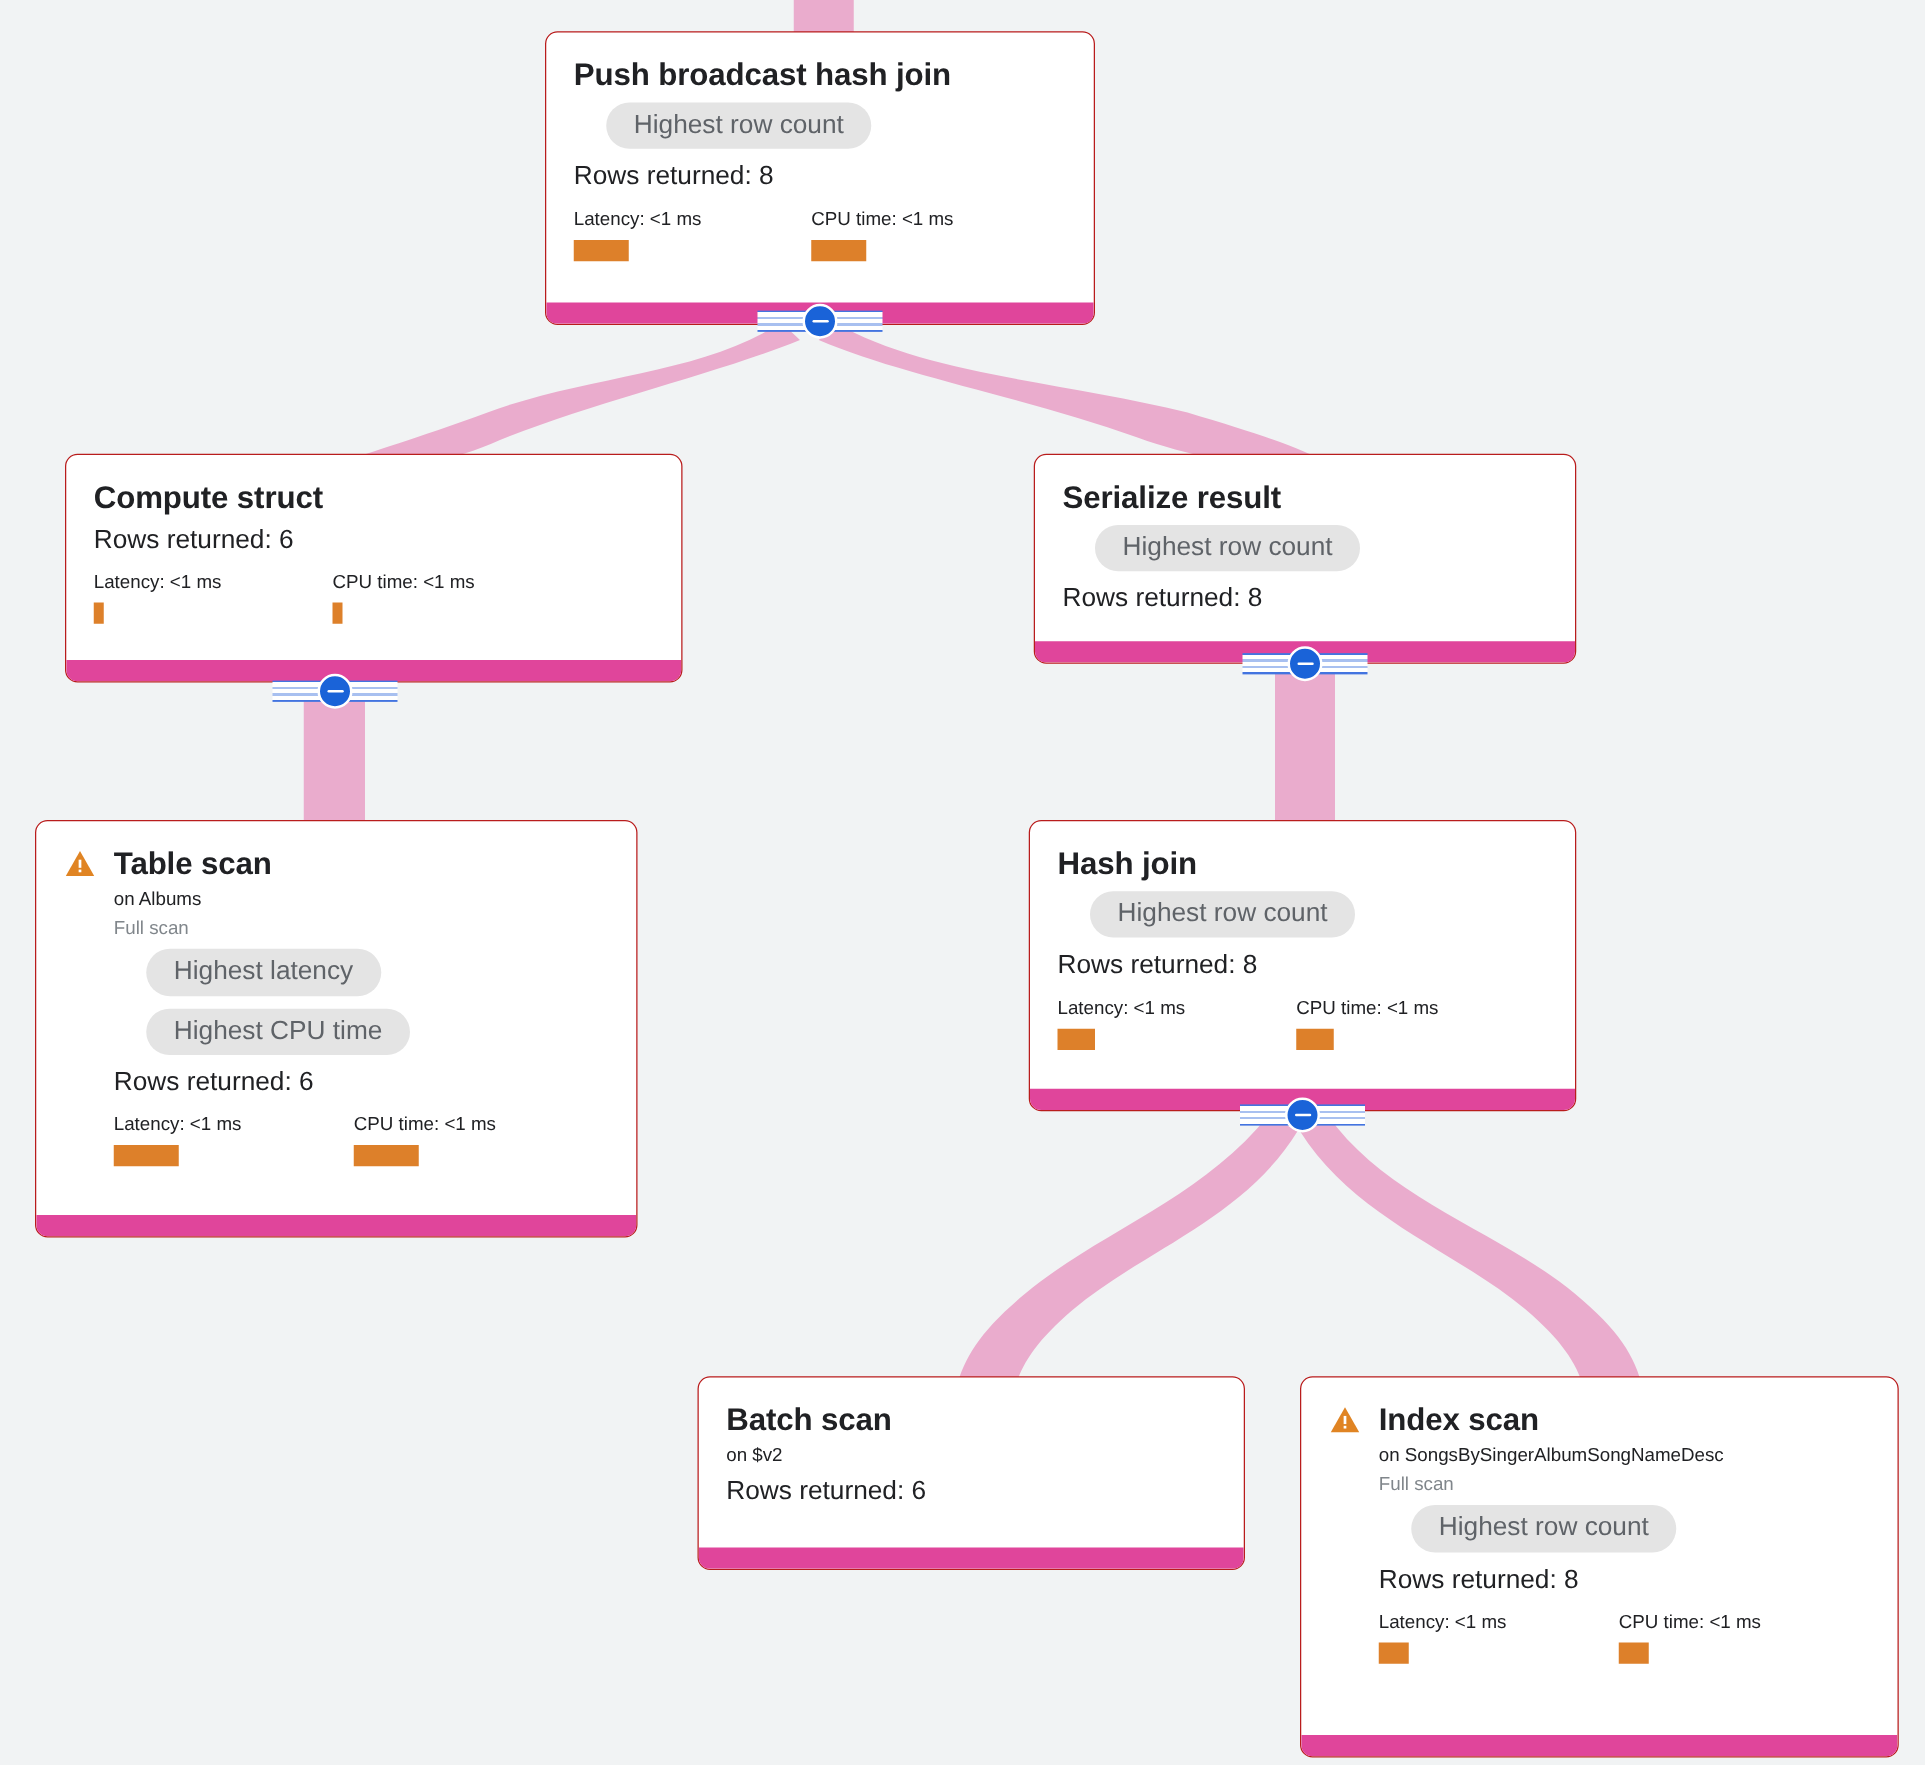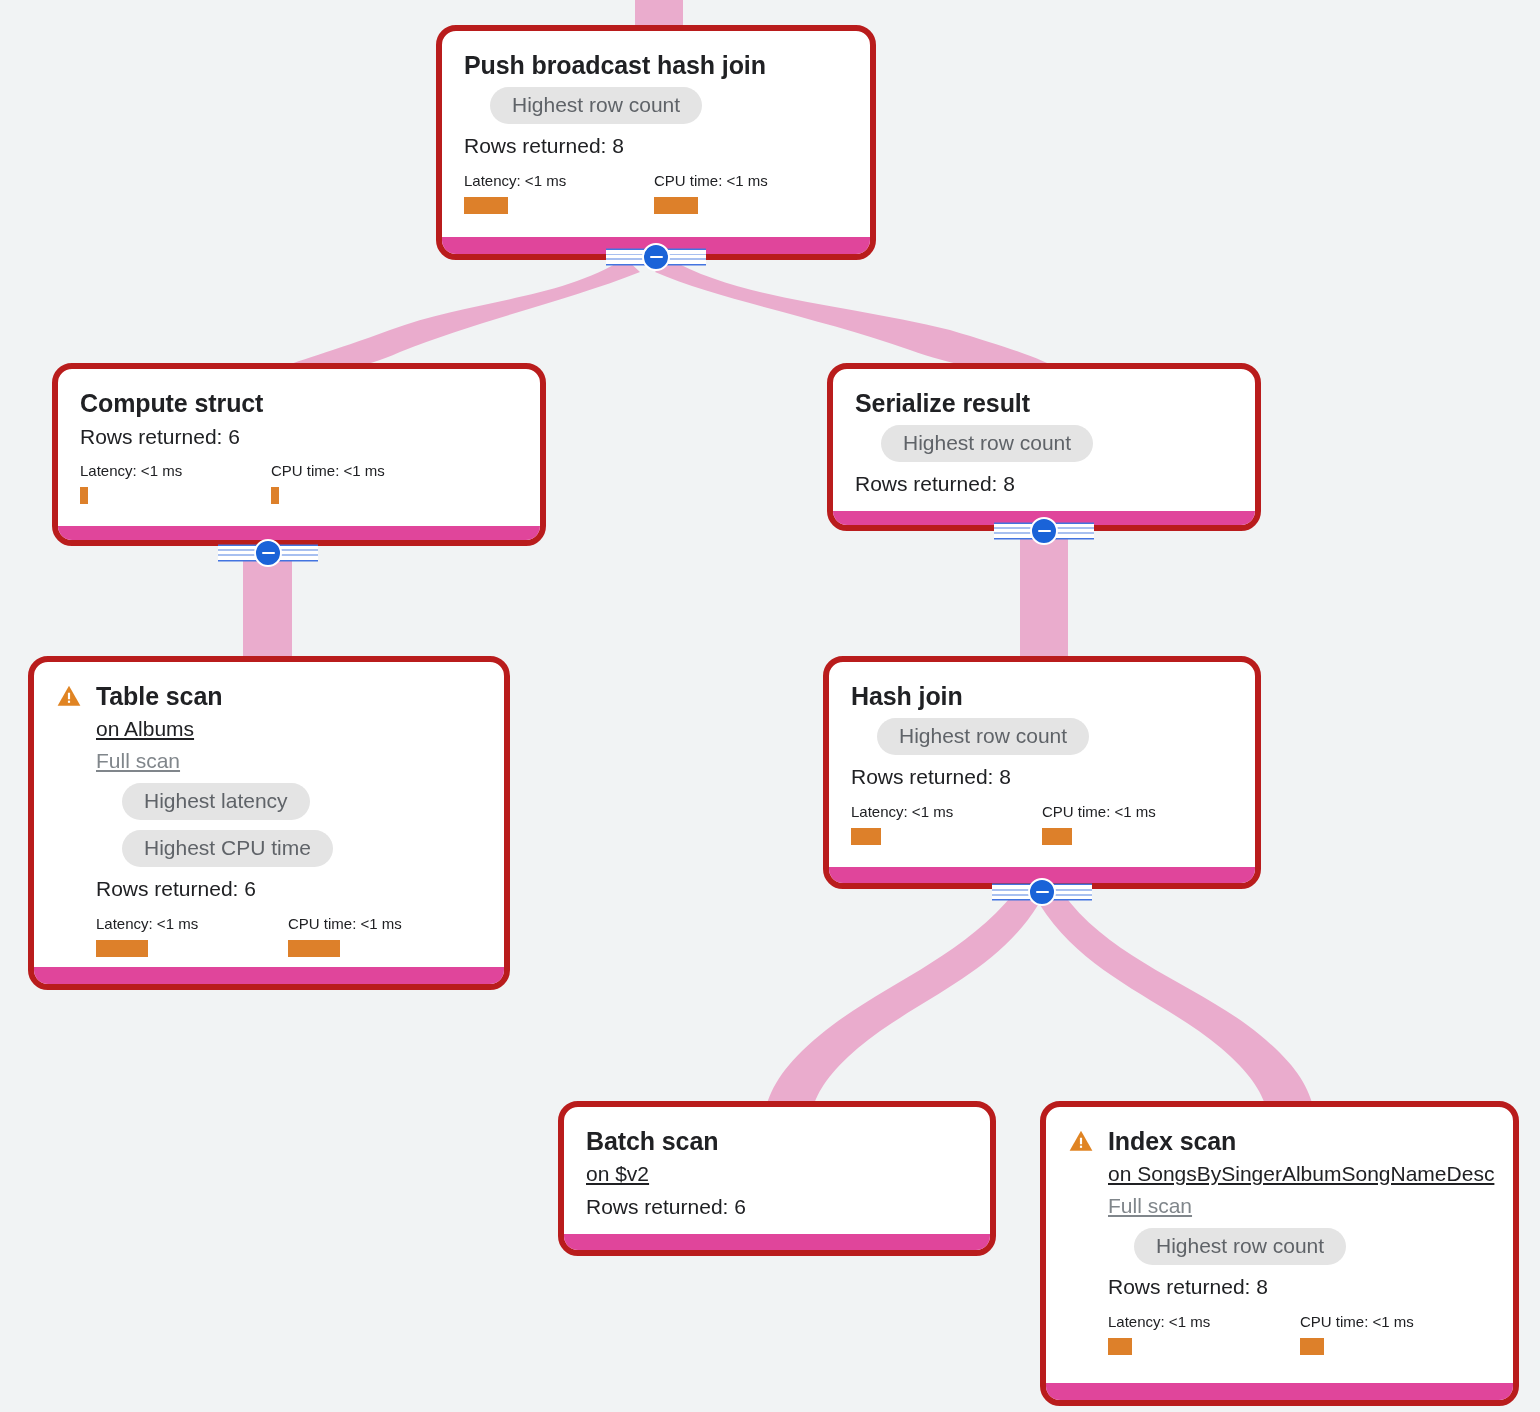--- a/index.html
+++ b/index.html
@@ -24,22 +24,22 @@
     top: 0;
     width: 1540px;
     height: 1412px;
     pointer-events: none;
   }
 
   .node {
     position: absolute;
     box-sizing: border-box;
     background: #ffffff;
-    border: 6px solid #b91c1c;
-    border-radius: 20px;
+    border: 1px solid #b91c1c;
+    border-radius: 10px;
     overflow: hidden;
     display: flex;
     flex-direction: column;
   }
   .node-body {
     flex: 1 1 auto;
     padding: 20px 22px 10px 22px;
     display: flex;
     flex-direction: column;
   }
@@ -70,25 +70,24 @@
     line-height: 1.15;
   }
   .indent {
     padding-left: 0;
   }
   .node.has-warn .indent {
     padding-left: 40px;
   }
 
   .subline {
-    font-size: 21px;
+    font-size: 15px;
     color: #202124;
     line-height: 1.55;
     white-space: nowrap;
-    text-decoration: underline;
   }
   .subline.muted {
     color: #80868b;
   }
 
   .chip {
     display: inline-block;
     background: #e4e4e4;
     color: #5f6368;
     font-size: 21px;

